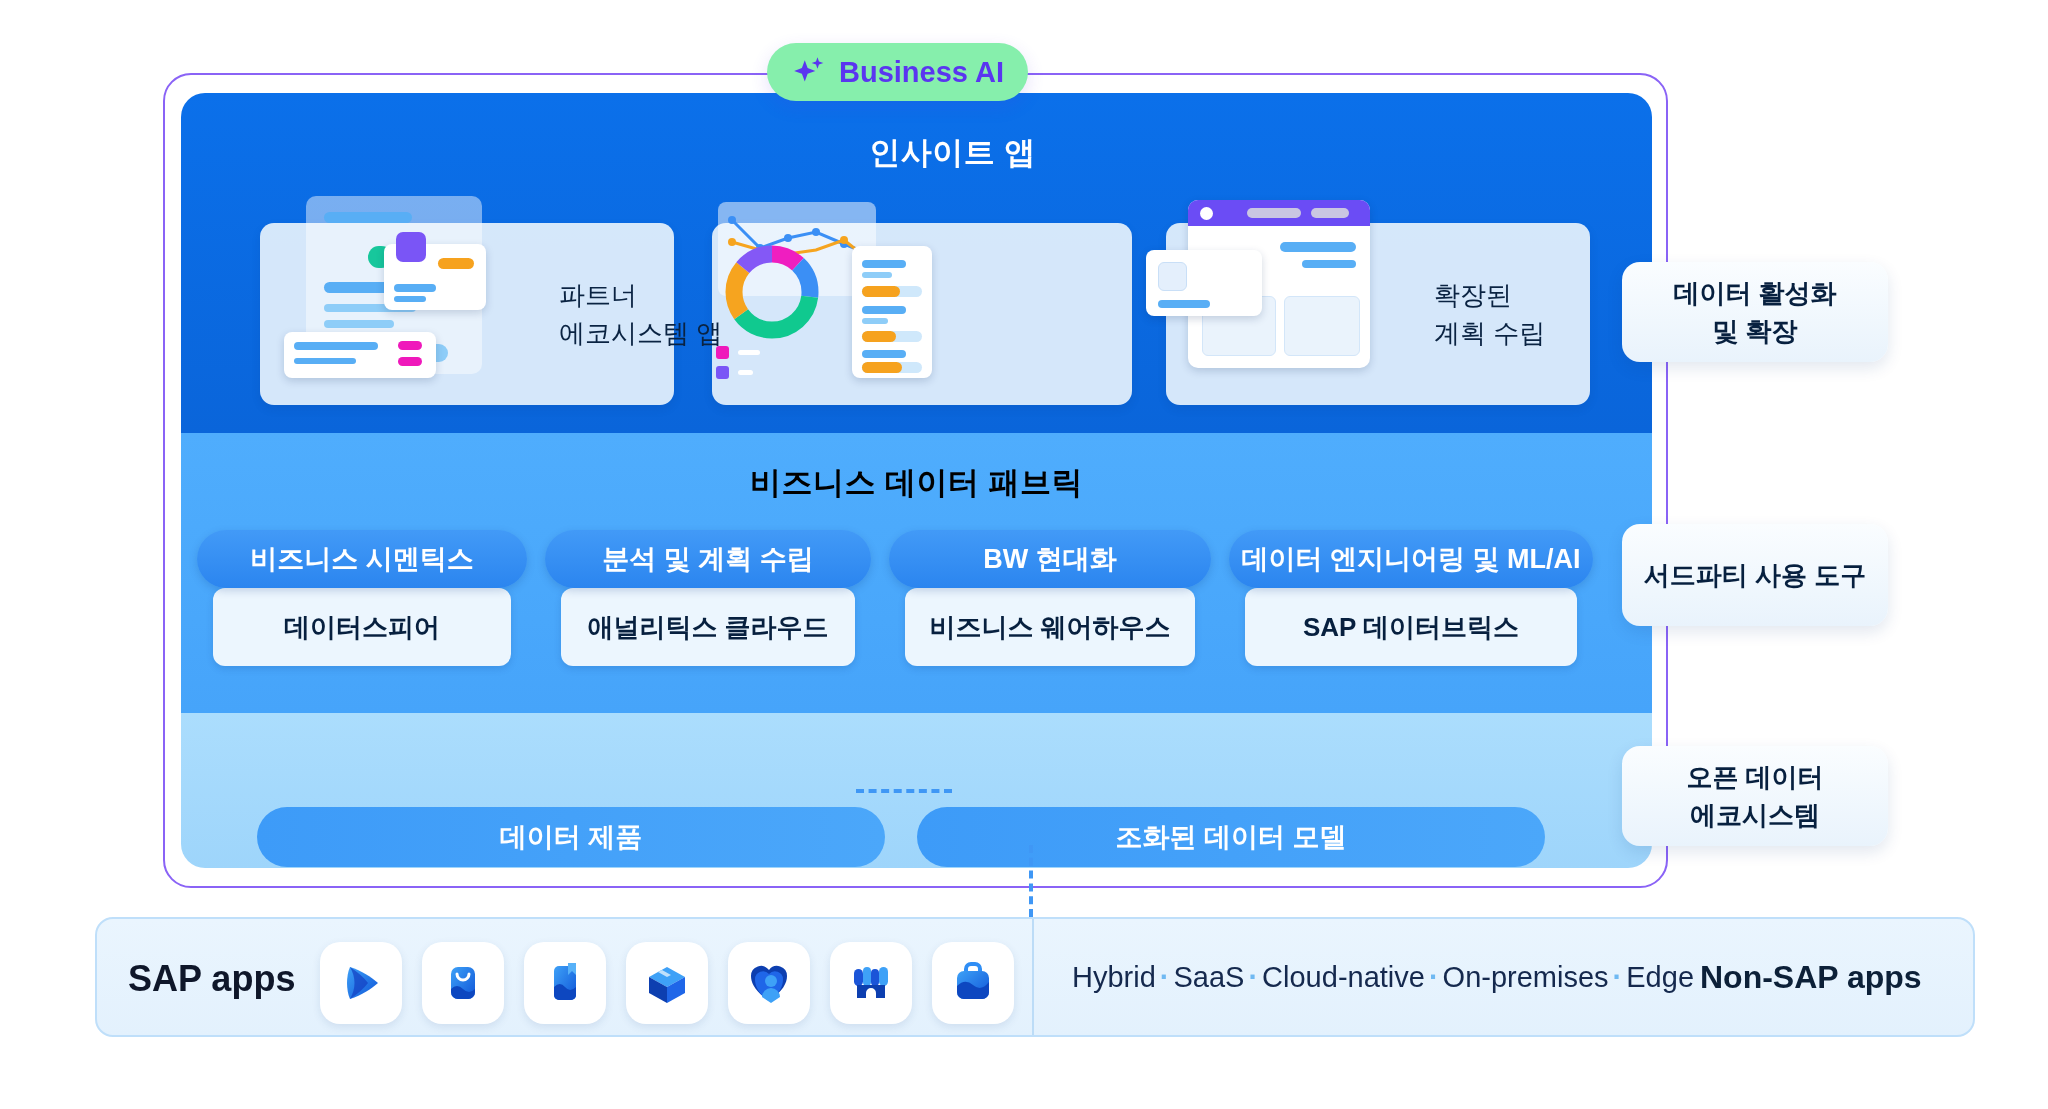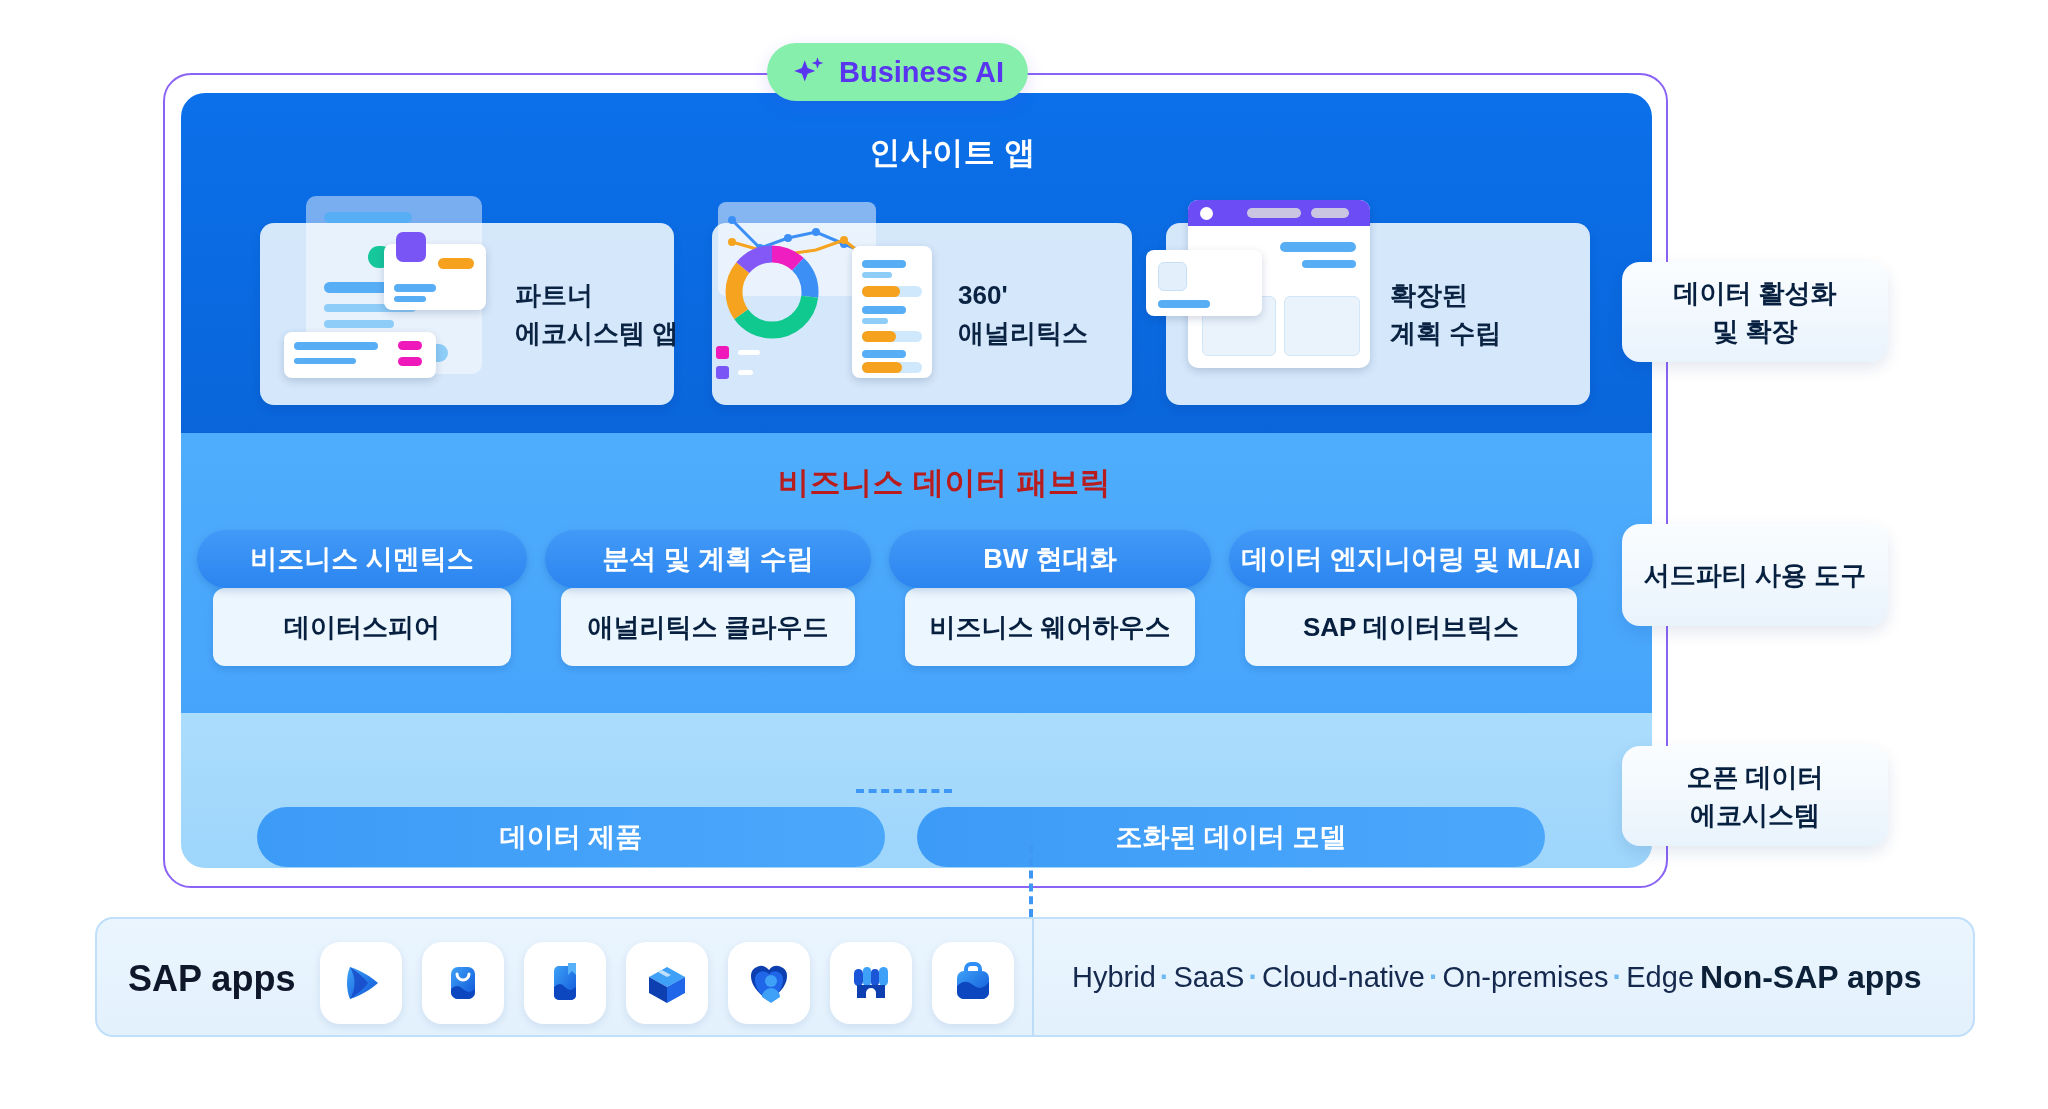--- a/index.html
+++ b/index.html
@@ -14,32 +14,32 @@
   
   .panel-insight{left:181px;top:93px;width:1471px;height:340px;
       background:linear-gradient(180deg,#0b70ea,#0a65da);border-radius:24px 24px 0 0;}
   .panel-fabric{left:181px;top:433px;width:1471px;height:280px;
       background:linear-gradient(180deg,#4fadfd,#46a4fa);}
   .panel-foundation{left:181px;top:713px;width:1471px;height:155px;
       background:linear-gradient(180deg,#abddfd,#9ed5fb);border-radius:0 0 24px 24px;}
 
   .sec-title{font-weight:bold;font-size:31px;text-align:center;letter-spacing:.5px;}
   .t-white{color:#ffffff;padding-left:36px;}
-  .t-dark{color:#b91c1c;padding-left:28px;}
+  .t-dark{color:#000000;}
 
   
   .badge{left:767px;top:43px;width:261px;height:58px;background:#86efac;border-radius:30px;
       box-shadow:0 6px 18px rgba(80,50,230,.14);display:flex;align-items:center;justify-content:center;
       gap:12px;z-index:6;}
   .badge-label{color:#5a35f0;font-weight:bold;font-size:29px;}
 
   
   .app-card{top:223px;height:182px;background:rgba(229,241,252,.93);border-radius:14px;
       box-shadow:0 4px 10px rgba(4,40,100,.10);}
-  .app-label{position:absolute;font-weight:bold;font-size:26px;color:#0a2342;line-height:38px;}
+  .app-label{position:absolute;font-weight:normal;font-size:26px;color:#0a2342;line-height:38px;margin-left:44px;}
 
   .shape{position:absolute;}
   .rline{border-radius:6px;background:#58aef5;}
   .rline-light{border-radius:5px;background:#8ecdf8;}
   .mini-card{background:#ffffff;border-radius:8px;box-shadow:0 3px 8px rgba(10,40,90,.18);}
 
   
   .fab-pill{top:530px;height:58px;border-radius:29px;background:linear-gradient(180deg,#429af7,#2b85ef);
       display:flex;align-items:center;justify-content:center;color:#fff;font-weight:bold;font-size:27px;
       box-shadow:0 3px 8px rgba(5,50,120,.18);z-index:2;}
@@ -157,24 +157,20 @@
     <div class="shape" style="left:862px;top:331px;width:60px;height:11px;border-radius:6px;background:#cfe8fb;"></div>
     <div class="shape" style="left:862px;top:331px;width:34px;height:11px;border-radius:6px;background:#f6a21e;"></div>
     <div class="shape rline" style="left:862px;top:350px;width:44px;height:8px;"></div>
     <div class="shape" style="left:862px;top:362px;width:60px;height:11px;border-radius:6px;background:#cfe8fb;"></div>
     <div class="shape" style="left:862px;top:362px;width:40px;height:11px;border-radius:6px;background:#f6a21e;"></div>
     <div class="shape" style="left:716px;top:346px;width:13px;height:13px;border-radius:3px;background:#ef19bb;"></div>
     <div class="shape" style="left:738px;top:350px;width:22px;height:5px;border-radius:3px;background:#ffffff;"></div>
     <div class="shape" style="left:716px;top:366px;width:13px;height:13px;border-radius:3px;background:#7a55f6;"></div>
     <div class="shape" style="left:738px;top:370px;width:15px;height:5px;border-radius:3px;background:#ffffff;"></div>
   </div>
-  <div class="app-label" style="left:958px;top:276px;">
-    <div>360'</div>
-    <div>애널리틱스</div>
-  </div>
 
   <div>
     <div class="shape mini-card" style="left:1188px;top:200px;width:182px;height:168px;border-radius:10px;"></div>
     <div class="shape" style="left:1188px;top:200px;width:182px;height:26px;background:#6b4cf5;border-radius:10px 10px 0 0;"></div>
     <div class="shape" style="left:1200px;top:207px;width:13px;height:13px;border-radius:50%;background:#ffffff;"></div>
     <div class="shape" style="left:1247px;top:208px;width:54px;height:10px;border-radius:5px;background:#cac6e2;"></div>
     <div class="shape" style="left:1311px;top:208px;width:38px;height:10px;border-radius:5px;background:#cac6e2;"></div>
     <div class="shape rline" style="left:1280px;top:242px;width:76px;height:10px;"></div>
     <div class="shape rline" style="left:1302px;top:260px;width:54px;height:8px;"></div>
     <div class="shape" style="left:1202px;top:296px;width:72px;height:58px;background:#eaf3fc;border:1px solid #d3e6f9;border-radius:6px;"></div>

